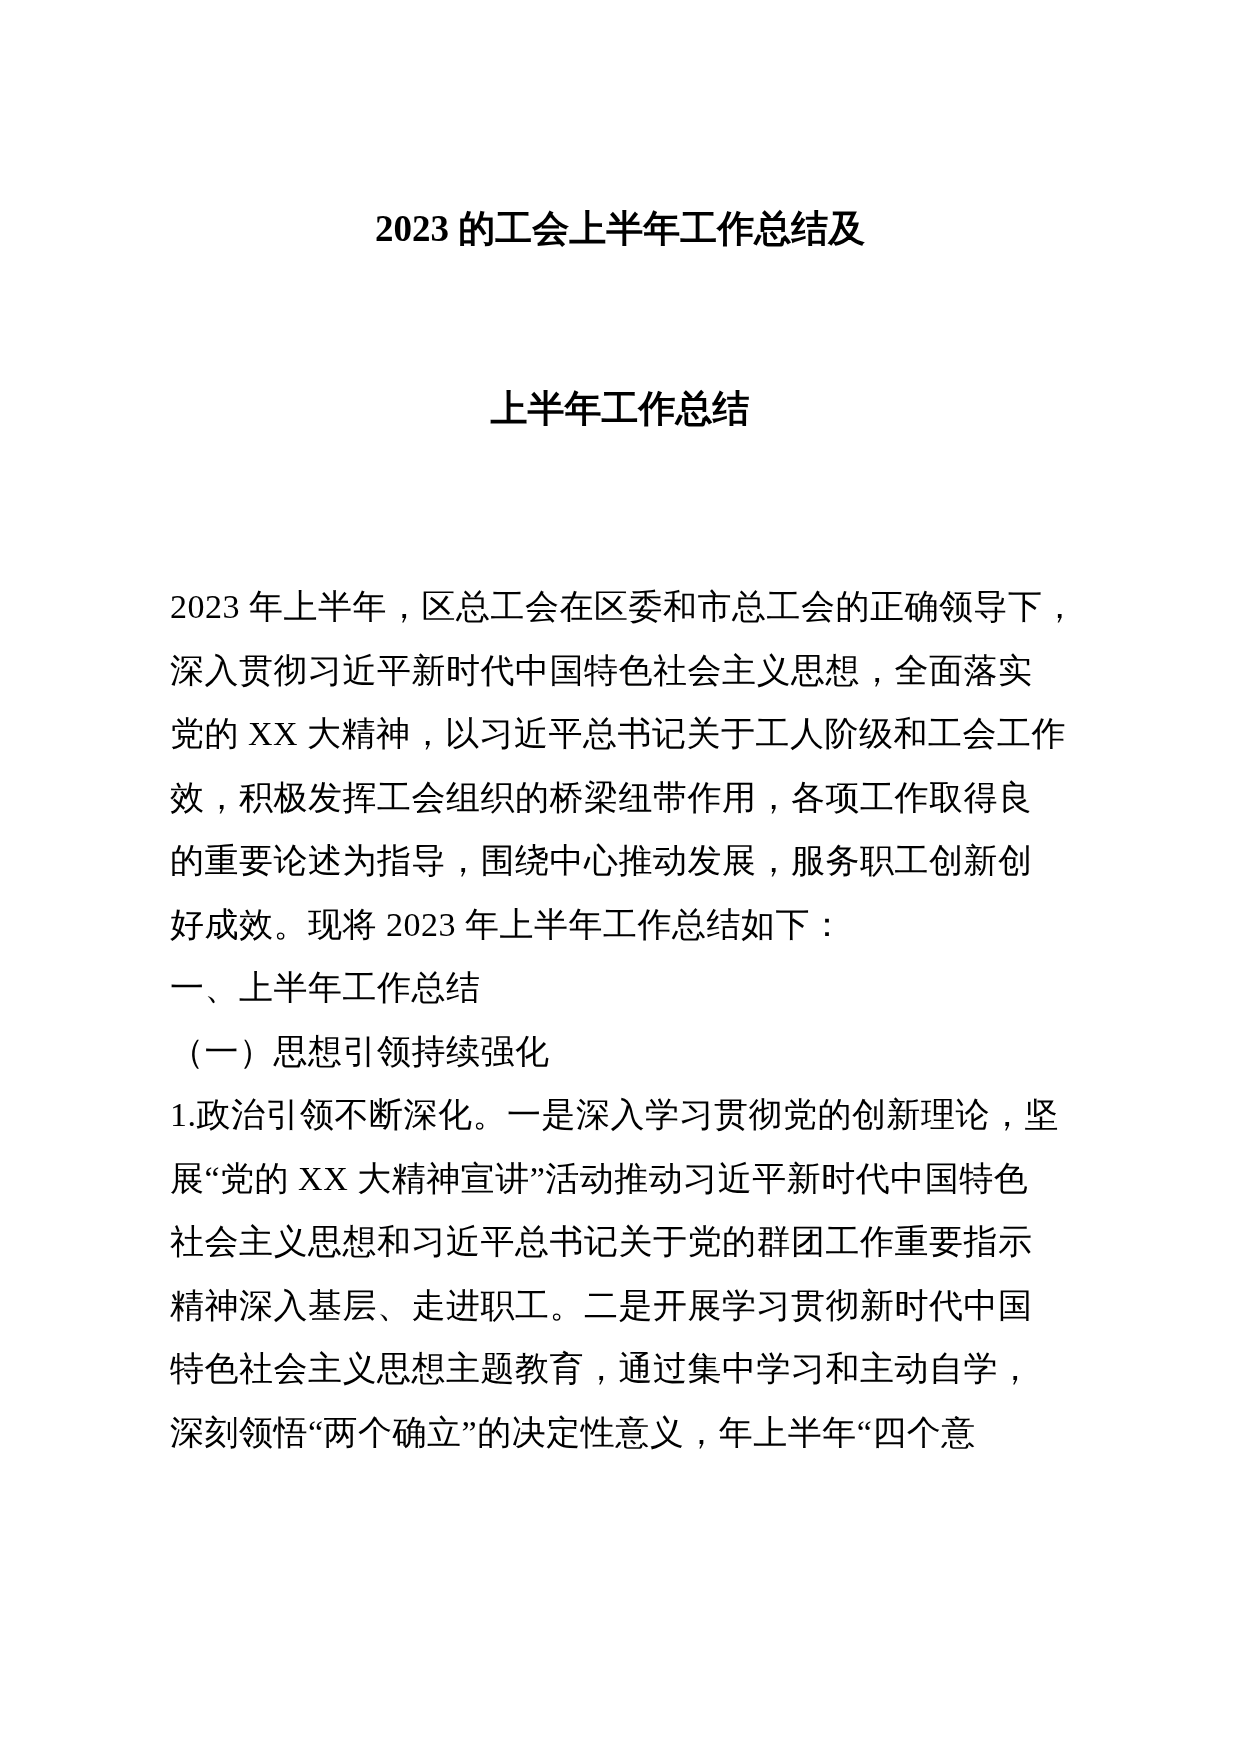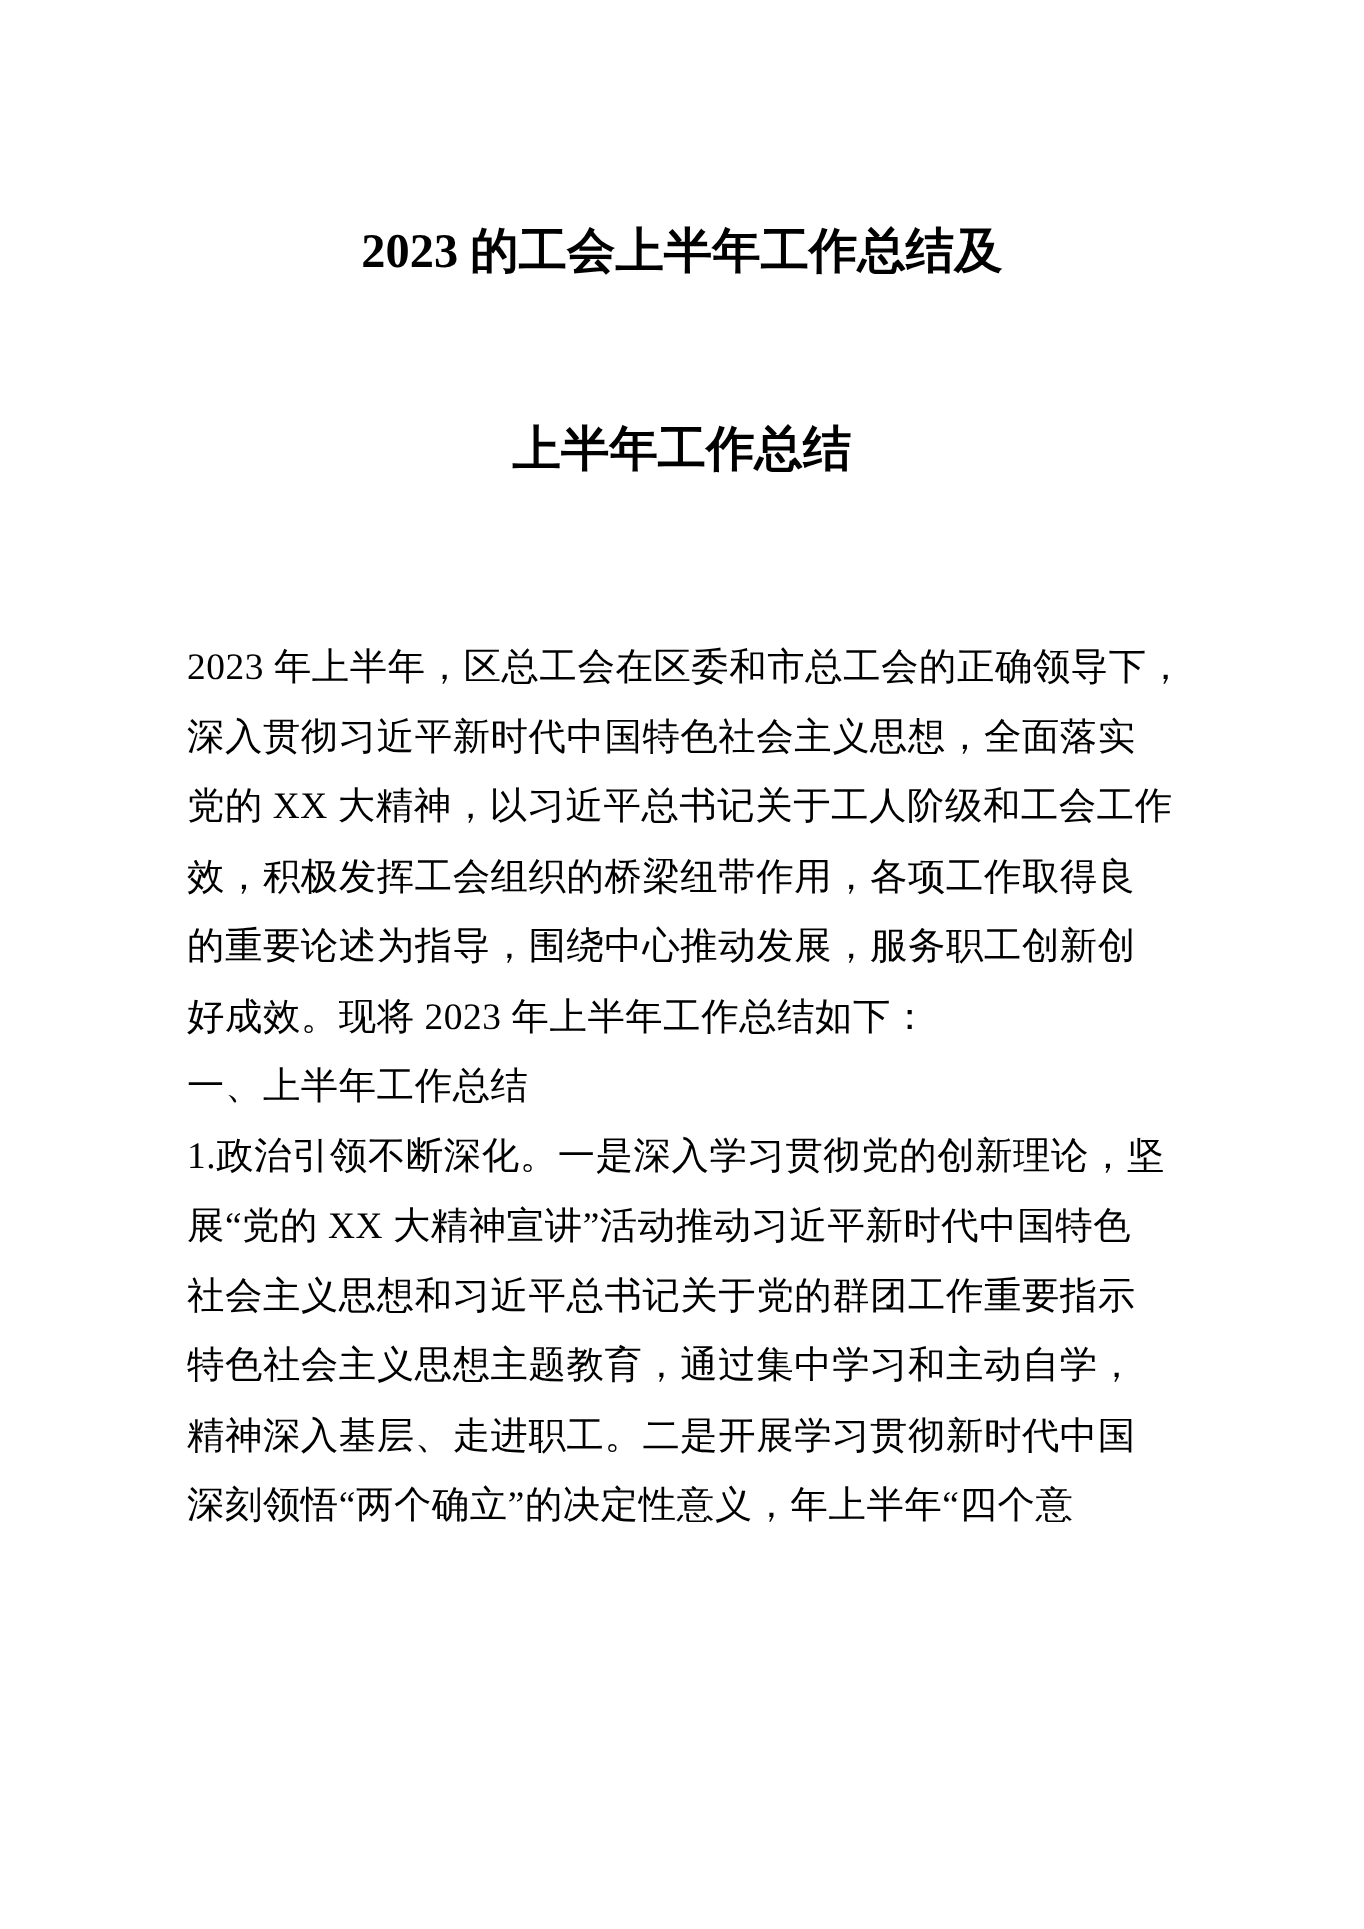--- a/index.html
+++ b/index.html
@@ -14,21 +14,21 @@
     background: #ffffff;
     color: #000000;
     overflow: hidden;
     font-family: "Liberation Serif", sans-serif;
   }
   .doc-title {
     position: absolute;
     left: 0;
     right: 0;
     text-align: center;
-    font-size: 44px;
+    font-size: 37px;
     line-height: 50px;
     font-weight: 700;
     letter-spacing: 0px;
     color: #000000;
     white-space: nowrap;
   }
   .title-1 { top: 204px; }
   .title-2 { top: 384px; }
   .body-block {
     position: absolute;
@@ -55,21 +55,22 @@
   <div class="doc-title title-2">上半年工作总结</div>
 
   <div class="body-block">
     <div class="body-line">2023 年上半年，区总工会在区委和市总工会的正确领导下，</div>
     <div class="body-line">深入贯彻习近平新时代中国特色社会主义思想，全面落实</div>
     <div class="body-line">党的 XX 大精神，以习近平总书记关于工人阶级和工会工作</div>
     <div class="body-line">效，积极发挥工会组织的桥梁纽带作用，各项工作取得良</div>
     <div class="body-line">的重要论述为指导，围绕中心推动发展，服务职工创新创</div>
     <div class="body-line">好成效。现将 2023 年上半年工作总结如下：</div>
     <div class="body-line">一、上半年工作总结</div>
+    <div class="body-line">（一）思想引领持续强化</div>
     <div class="body-line">1.政治引领不断深化。一是深入学习贯彻党的创新理论，坚</div>
     <div class="body-line">展“党的 XX 大精神宣讲”活动推动习近平新时代中国特色</div>
     <div class="body-line">社会主义思想和习近平总书记关于党的群团工作重要指示</div>
+    <div class="body-line">精神深入基层、走进职工。二是开展学习贯彻新时代中国</div>
     <div class="body-line">特色社会主义思想主题教育，通过集中学习和主动自学，</div>
-    <div class="body-line">精神深入基层、走进职工。二是开展学习贯彻新时代中国</div>
     <div class="body-line">深刻领悟“两个确立”的决定性意义，年上半年“四个意</div>
   </div>
 
 </div>
 
 </body></html>

